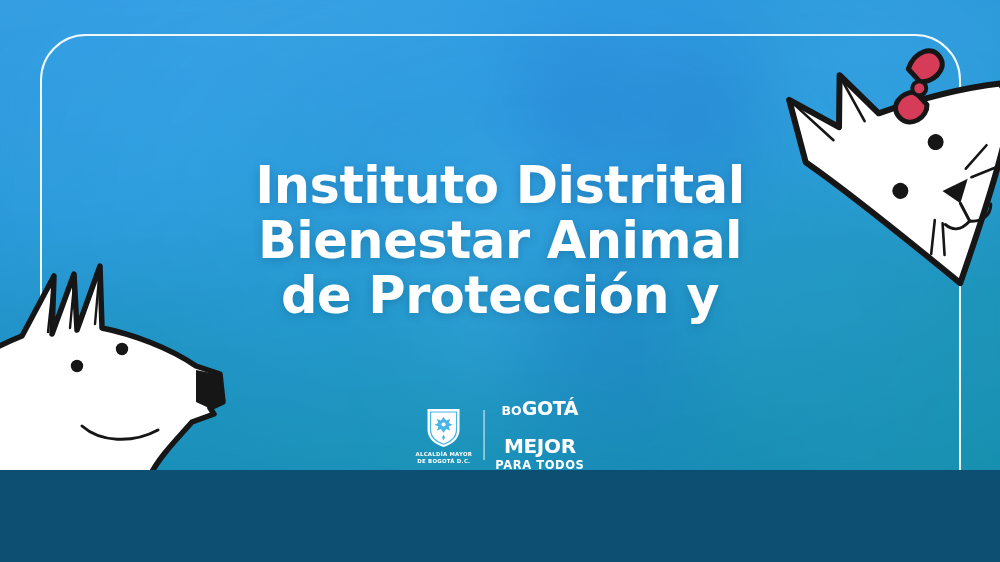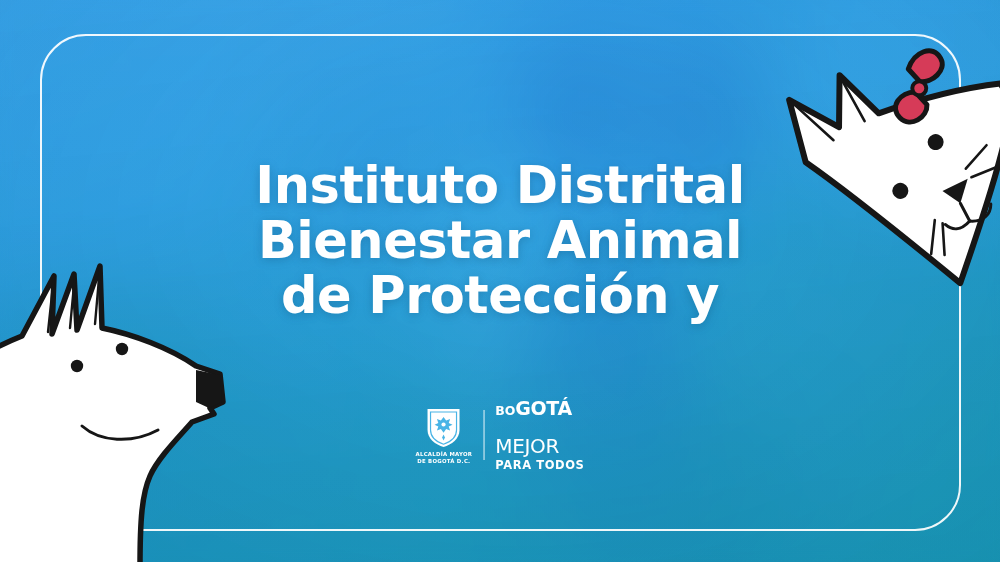--- a/index.html
+++ b/index.html
@@ -1,19 +1,19 @@
 <!DOCTYPE html>
 <html><head>
 <meta charset="utf-8">
 <style>
   html,body{margin:0;padding:0;background:#0d4f73;}
   *{box-sizing:border-box;}
   .stage{
     position:relative;
-    width:1000px;height:562px;
+    width:1000px;height:470px;
     overflow:hidden;
     font-family:"DejaVu Sans", sans-serif;
     background:#1f8fd8;
     padding-left:16px;
   }
   
   .bg-base{
     position:absolute;inset:0;
     background:
       linear-gradient(160deg,#3fa9f0 0%, #2ca0e6 28%, #1f9ad2 55%, #1b9bbd 78%, #1a9cb8 100%);
@@ -69,24 +69,24 @@
     display:flex;align-items:center;gap:11px;
     height:62px;
   }
   .crest{display:flex;flex-direction:column;align-items:center;justify-content:flex-start;}
   .crest svg{display:block;}
   .crest-text{
     margin-top:3px;color:#fff;font-size:5.4px;font-weight:bold;
     letter-spacing:.25px;line-height:7px;text-align:center;white-space:nowrap;
   }
   .divider{width:1px;height:50px;background:rgba(255,255,255,.9);}
-  .slogan{color:#fff;line-height:1;}
+  .slogan{color:#fff;line-height:1;text-align:center;}
   .slogan .l1{font-size:19px;font-weight:bold;letter-spacing:-.4px;display:block;}
   .slogan .l1 .small{font-size:12.5px;letter-spacing:0;}
-  .slogan .l2{font-size:20px;font-weight:normal;letter-spacing:-.3px;display:block;margin-top:18px;}
+  .slogan .l2{font-size:20px;font-weight:bold;letter-spacing:-.3px;display:block;margin-top:18px;}
   .slogan .l3{font-size:11.5px;font-weight:bold;letter-spacing:.6px;display:block;margin-top:4px;}
   
   .dog-art{position:absolute;left:-18px;top:262px;width:268px;height:305px;}
   .cat-art{position:absolute;left:800px;top:52px;width:215px;height:268px;}
   .dog-art svg,.cat-art svg{display:block;overflow:visible;}
 </style>
 </head>
 <body>
 
 <div class="stage">

